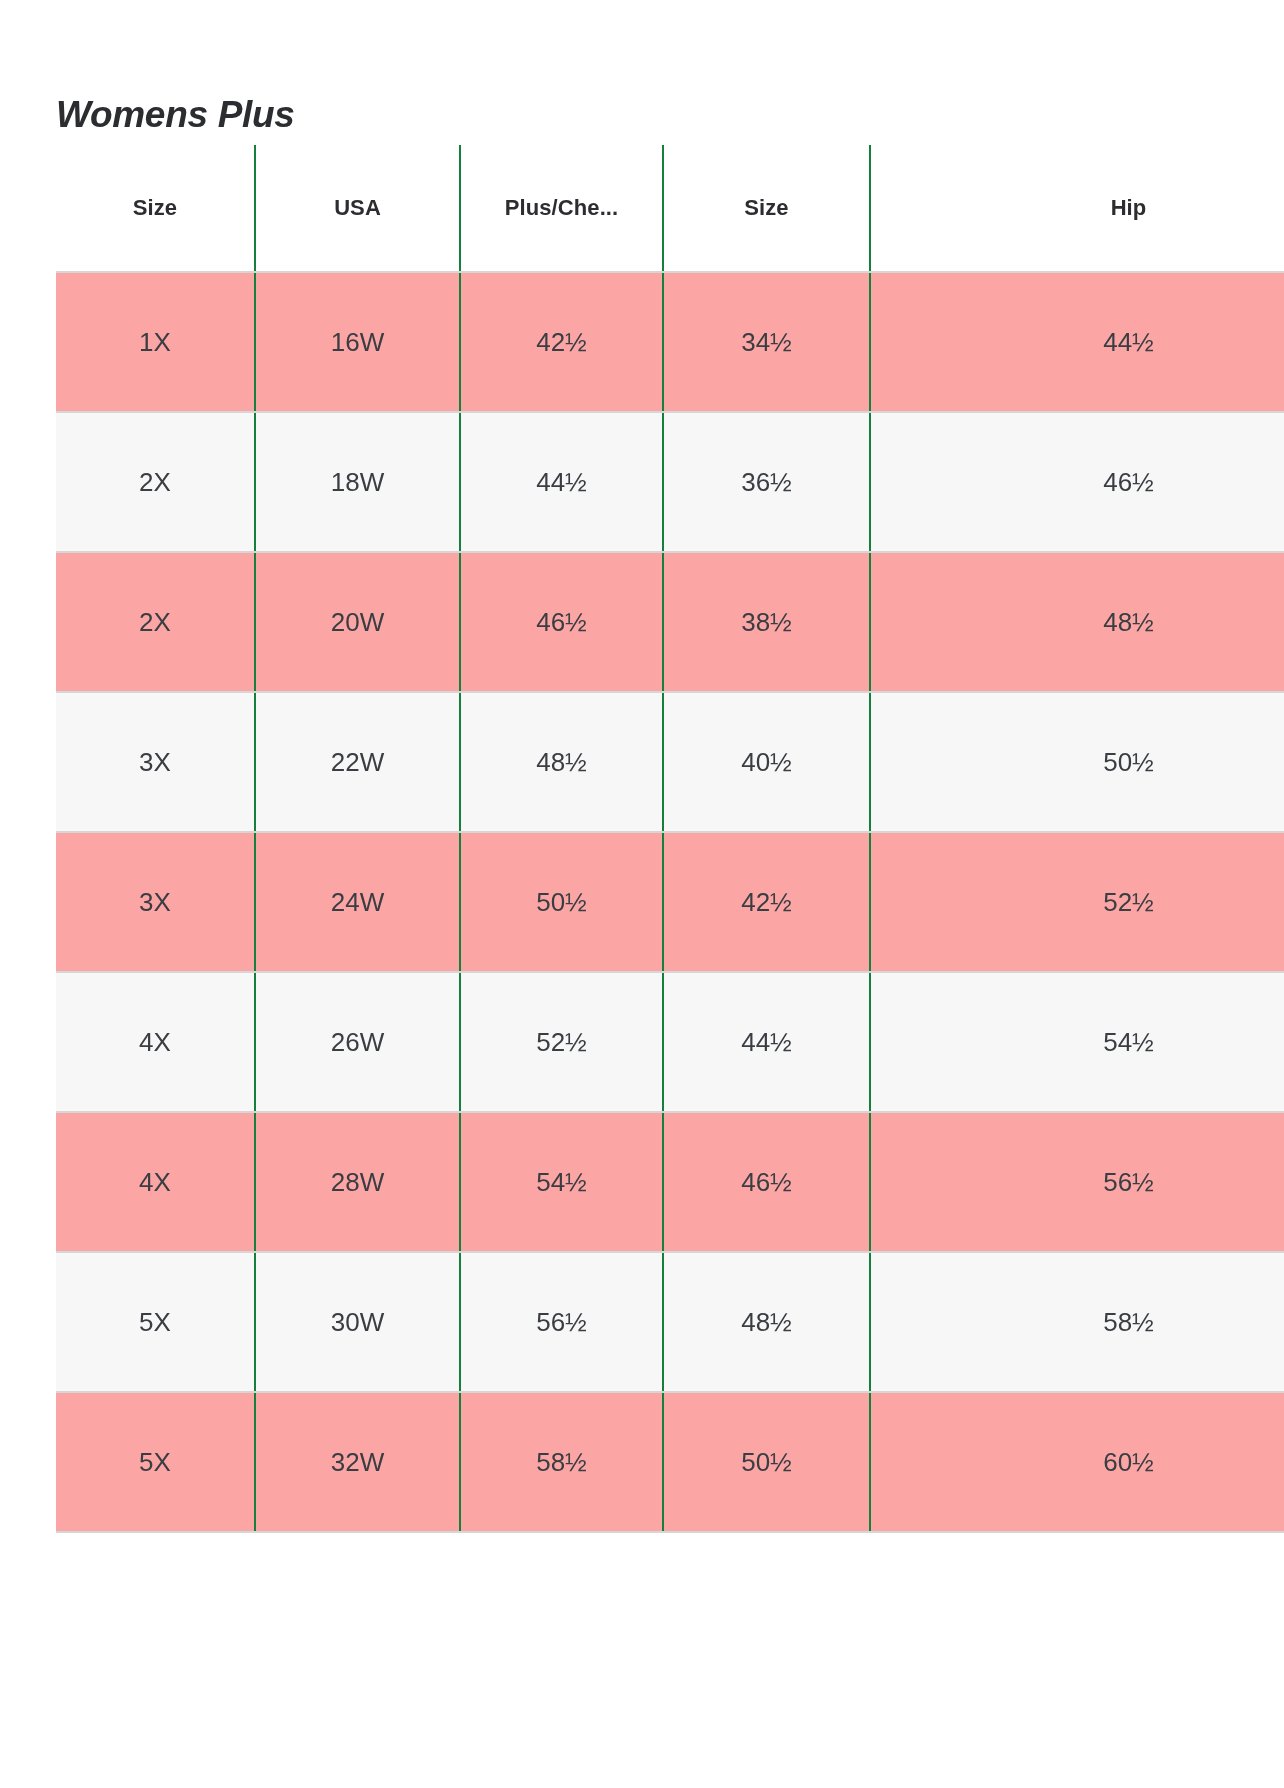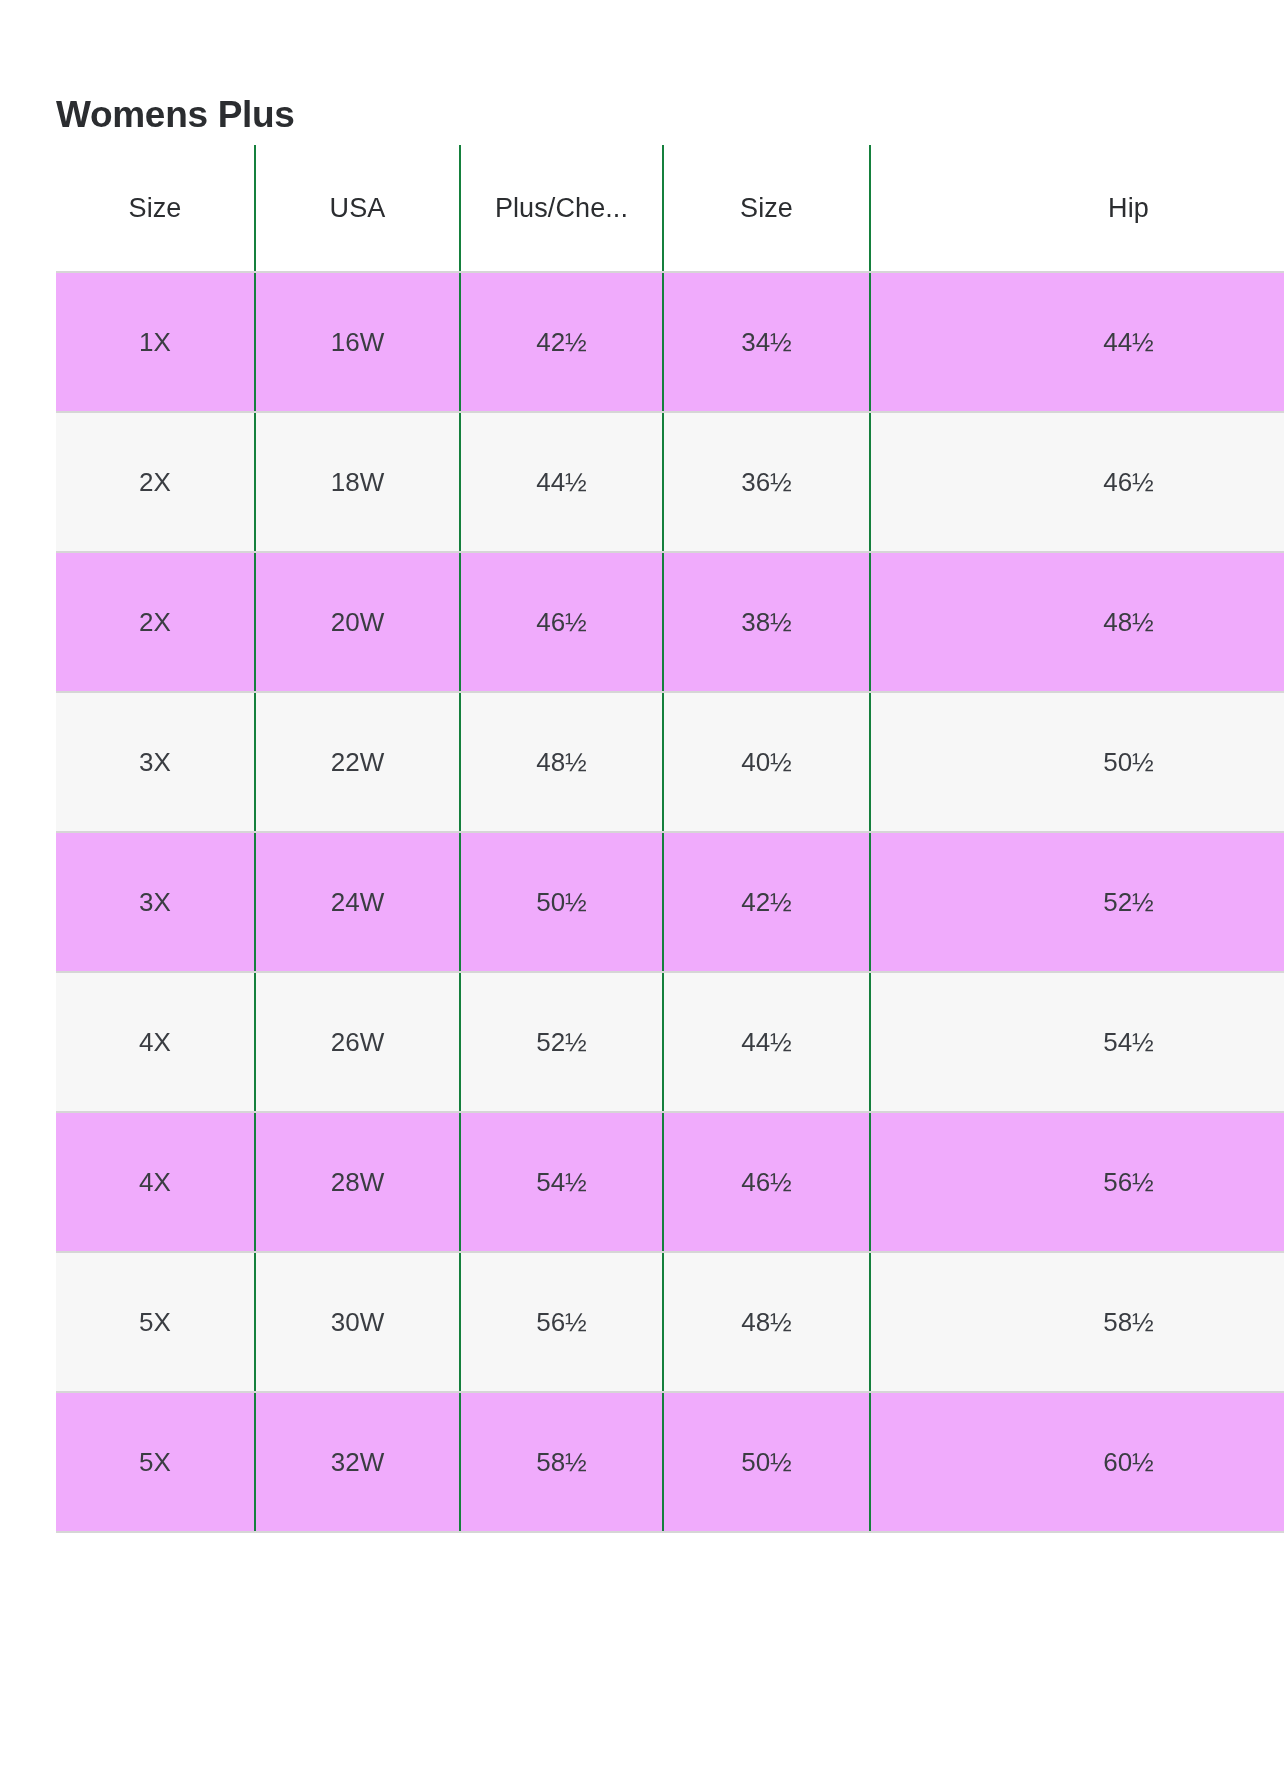--- a/index.html
+++ b/index.html
@@ -26,20 +26,21 @@
 
   .chart-title {
     position: absolute;
     left: 56px;
     top: 68px;
     font-size: 37px;
     font-weight: 700;
     letter-spacing: -0.3px;
     color: #2b2d30;
     line-height: 1.2;
+    font-style: italic;
   }
 
   
   .table-viewport {
     position: absolute;
     left: 56px;
     top: 145px;
     width: 1228px;       
     height: 1643px;
     overflow: hidden;
@@ -66,38 +67,38 @@
     border-left: 2px solid #15803d;
     box-sizing: border-box;
   }
   table.size-table th:first-child,
   table.size-table td:first-child {
     border-left: none;
   }
 
   table.size-table thead th {
     height: 127px;
-    font-size: 27px;
-    font-weight: 400;
+    font-size: 22px;
+    font-weight: 700;
     color: #2b2d30;
     border-bottom: 2px solid #d6d6d6;
     letter-spacing: 0.1px;
     white-space: nowrap;
     overflow: hidden;
   }
 
   table.size-table tbody td {
     height: 140px;
     font-weight: 400;
     color: #3a3d42;
     border-bottom: 2px solid #d6d6d6;
     white-space: nowrap;
   }
 
-  table.size-table tbody tr.row-odd  td { background: #f0abfc; }
+  table.size-table tbody tr.row-odd  td { background: #fca5a5; }
   table.size-table tbody tr.row-even td { background: #f7f7f7; }
 
   .cell-text { display: inline-block; }
 </style>
 </head>
 <body>
 
 <div class="page-wrap">
 
   <h1 class="chart-title">Womens Plus</h1>

